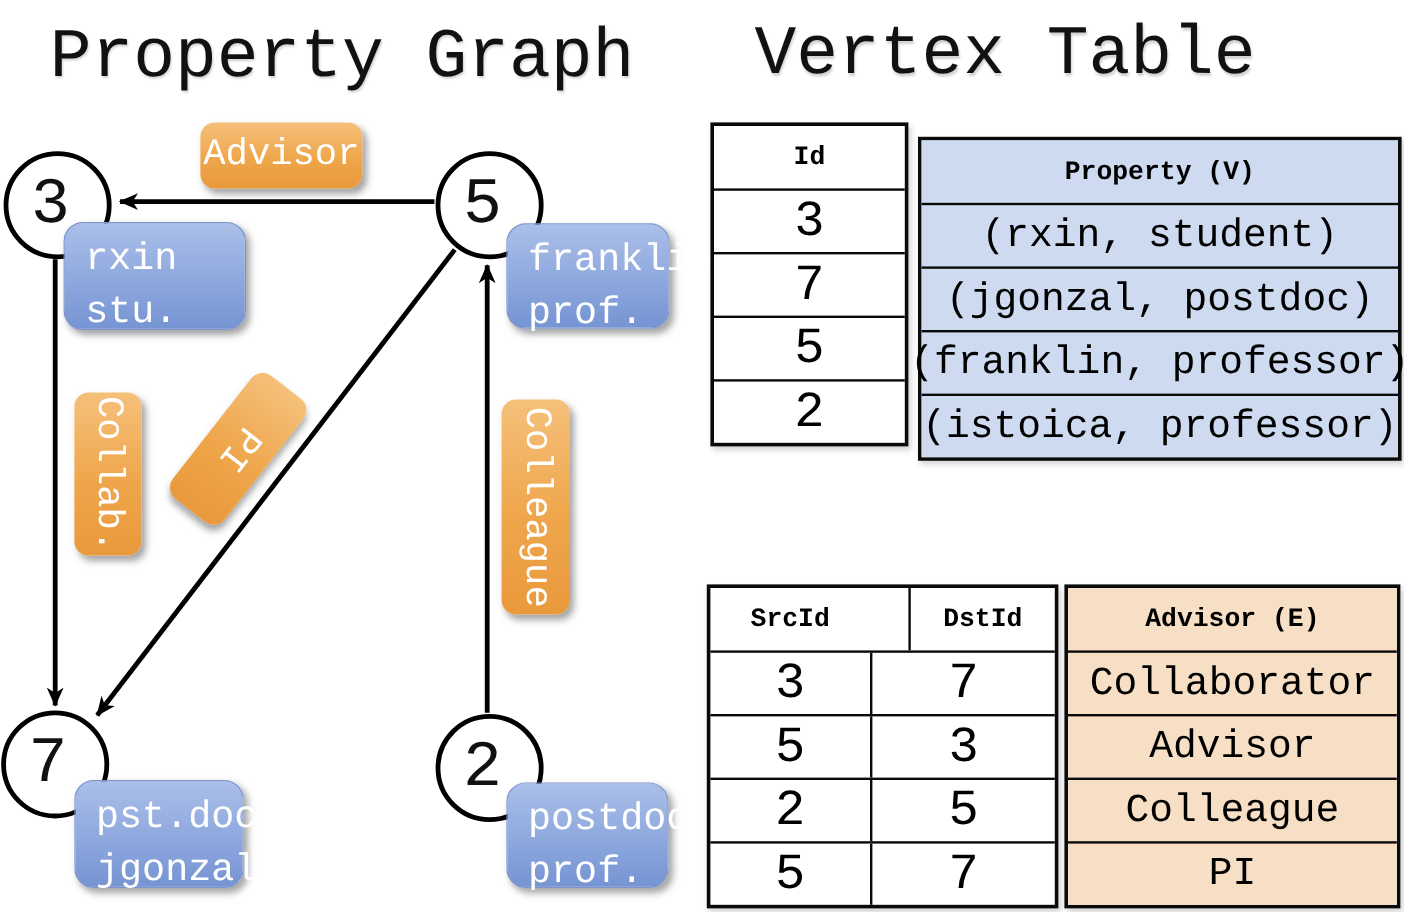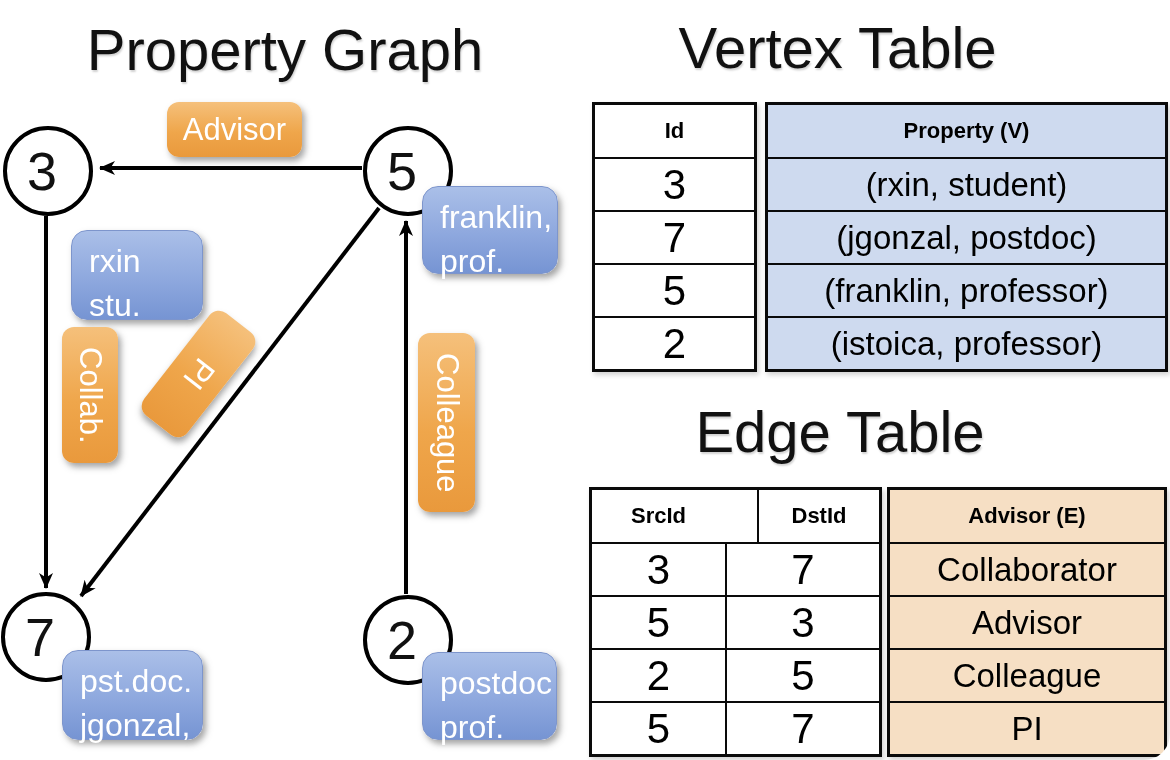--- a/index.html
+++ b/index.html
@@ -1,17 +1,17 @@
 <!DOCTYPE html>
 <html><head>
 <meta charset="utf-8">
 <style>
   html,body{margin:0;padding:0;background:#fff;}
   .stage{position:relative;width:1170px;height:760px;overflow:hidden;background:#fff;
-         font-family:Liberation Sans, sans-serif;color:#000;border-radius:26px;}
+         font-family:Liberation Mono, monospace;color:#000;}
   .title{position:absolute;font-size:58px;letter-spacing:0px;color:#111;white-space:nowrap;
          text-shadow:1px 2px 2px rgba(0,0,0,0.18);}
   .t-graph{left:0;width:570px;top:16px;text-align:center;}
   .t-vertex{left:585px;width:505px;top:14px;text-align:center;}
   .t-edge{left:585px;width:510px;top:398px;text-align:center;}
 
   
   .node{position:absolute;width:90px;height:90px;border:4px solid #000;border-radius:50%;
         background:#fff;box-sizing:border-box;display:flex;align-items:center;justify-content:center;
         font-size:54px;color:#111;z-index:1;}
@@ -42,32 +42,31 @@
   .num{font-size:42px;}
   .prop{font-size:33px;}
   .bluefill{background:#cedaef;}
   .tanfill{background:#f6dfc4;}
   .row2{display:flex;height:53px;box-sizing:border-box;border-top:2px solid #0a0a0a;}
   .row2:first-child{border-top:none;height:52px;gap:32px;}
   .c1{width:133px;display:flex;align-items:center;justify-content:center;}
   .c2{flex:1;display:flex;align-items:center;justify-content:center;border-left:2px solid #0a0a0a;}
 
   .vt-id{left:592px;top:102px;width:165px;}
-  .vt-prop{left:765px;top:102px;width:403px;}
+  .vt-prop{left:765px;top:114px;width:403px;}
   .et-ids{left:589px;top:487px;width:293px;}
   .et-prop{left:887px;top:487px;width:280px;}
 </style>
 </head>
 <body>
 
 <div class="stage">
 
   <div class="title t-graph">Property Graph</div>
   <div class="title t-vertex">Vertex Table</div>
-  <div class="title t-edge">Edge Table</div>
 
   <div class="node" style="left:3px;top:126px;">
     <span>3</span>
   </div>
   <div class="node" style="left:363px;top:126px;">
     <span>5</span>
   </div>
   <div class="node" style="left:1px;top:592px;">
     <span>7</span>
   </div>
@@ -80,21 +79,21 @@
       <marker id="arrow" markerUnits="userSpaceOnUse" markerWidth="22" markerHeight="20" refX="15" refY="8" orient="auto">
         <path d="M0,1 L16,8 L0,15 L4.5,8 Z" fill="#000"></path>
       </marker>
     </defs>
     <line x1="362" y1="168" x2="100" y2="168" stroke="#000" stroke-width="4" marker-end="url(#arrow)"></line>
     <line x1="46" y1="216" x2="46" y2="588" stroke="#000" stroke-width="4" marker-end="url(#arrow)"></line>
     <line x1="379" y1="208" x2="81" y2="596" stroke="#000" stroke-width="4" marker-end="url(#arrow)"></line>
     <line x1="406" y1="594" x2="406" y2="221" stroke="#000" stroke-width="4" marker-end="url(#arrow)"></line>
   </svg>
 
-  <div class="vbox" style="left:71px;top:185px;width:132px;height:90px;margin-top:45px;">
+  <div class="vbox" style="left:53px;top:185px;width:152px;height:90px;">
     <div>rxin</div>
     <div>stu.</div>
   </div>
   <div class="vbox" style="left:422px;top:186px;width:136px;height:88px;">
     <div>franklin,</div>
     <div>prof.</div>
   </div>
   <div class="vbox" style="left:62px;top:650px;width:141px;height:90px;">
     <div>pst.doc.</div>
     <div>jgonzal,</div>

